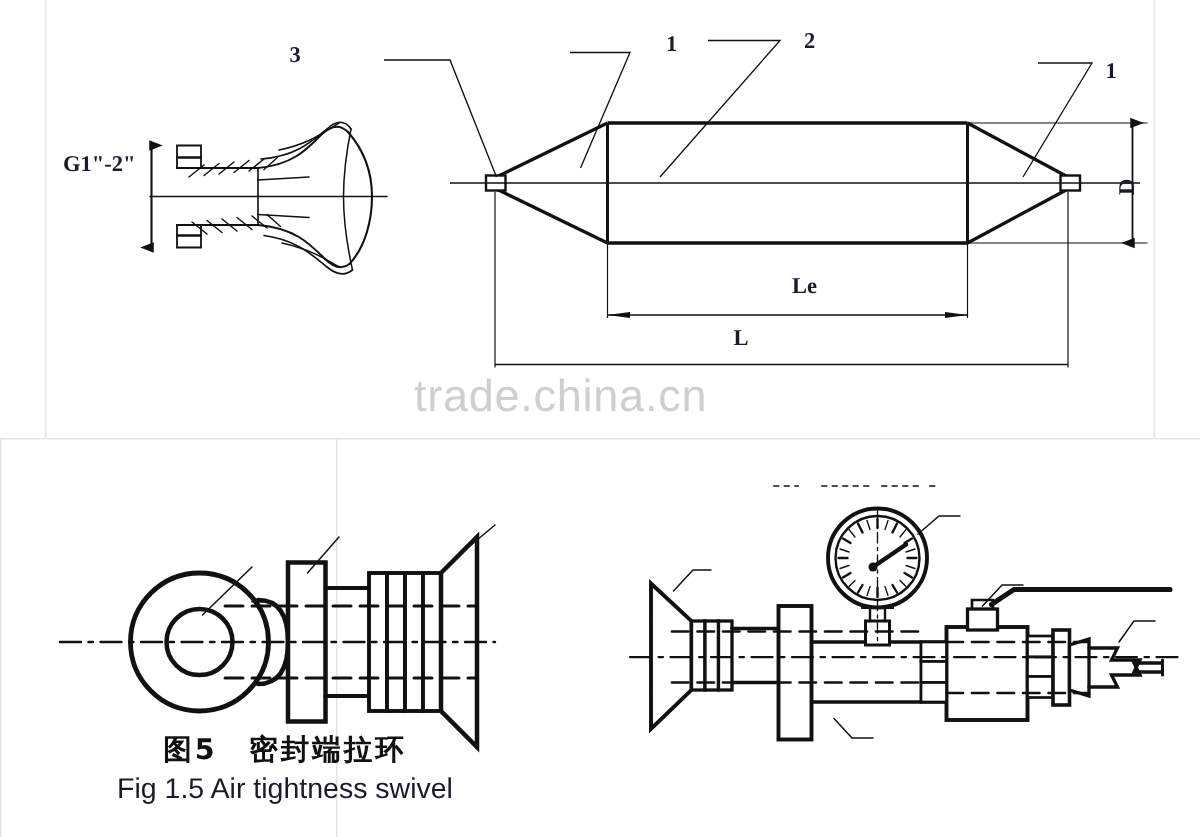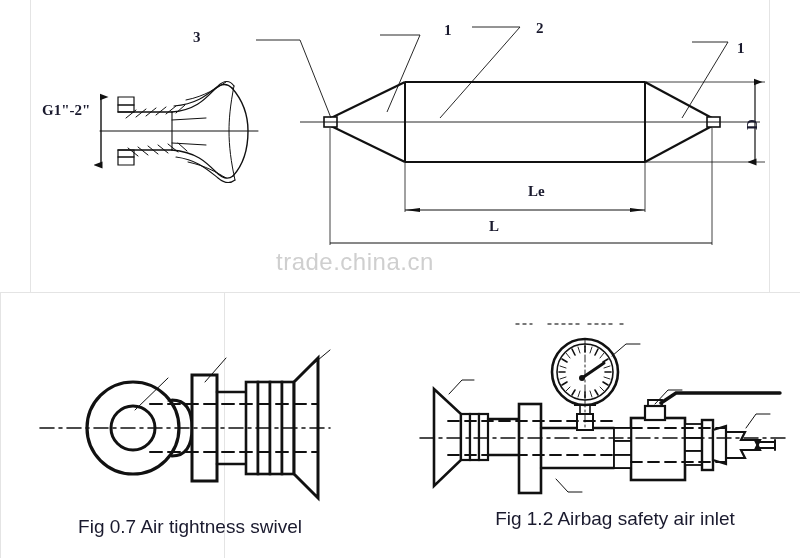--- a/index.html
+++ b/index.html
@@ -21,21 +21,21 @@
   #page svg {
     position: absolute;
     top: 0;
     left: 0;
   }
   .wm {
     position: absolute;
     left: 276px;
     top: 248px;
     font-family: "Liberation Sans", "DejaVu Sans", sans-serif;
-    font-size: 24px;
+    font-size: 30px;
     letter-spacing: 0.5px;
     color: #cfcfcf;
     user-select: none;
     pointer-events: none;
   }
   .lbl {
     position: absolute;
     font-family: "Liberation Serif", "DejaVu Serif", serif;
     color: #1a1a2e;
     font-weight: bold;
@@ -346,18 +346,18 @@
   <div class="lbl num" style="left:536px; top:20px;">2</div>
 
   <div class="lbl num" style="left:737px; top:40px;">1</div>
 
   <div class="lbl dim" style="left:528px; top:183px;">Le</div>
 
   <div class="lbl dim" style="left:489px; top:218px;">L</div>
 
   <div class="lbl dim vdim" style="left:744px; top:130px;">D</div>
 
-
-  <div class="cap cap-en" style="left:20px; top:516px; width:340px;">Fig 0.7  Air tightness swivel</div>
-
-  <div class="cap cap-en" style="left:430px; top:508px; width:370px;">Fig 1.2 Airbag safety air inlet</div>
+  <div class="cap cap-cn" style="left:40px; top:487px; width:300px;">图5　密封端拉环</div>
+
+  <div class="cap cap-en" style="left:20px; top:516px; width:340px;">Fig 1.5  Air tightness swivel</div>
+
 
 </div>
 
 </body></html>

